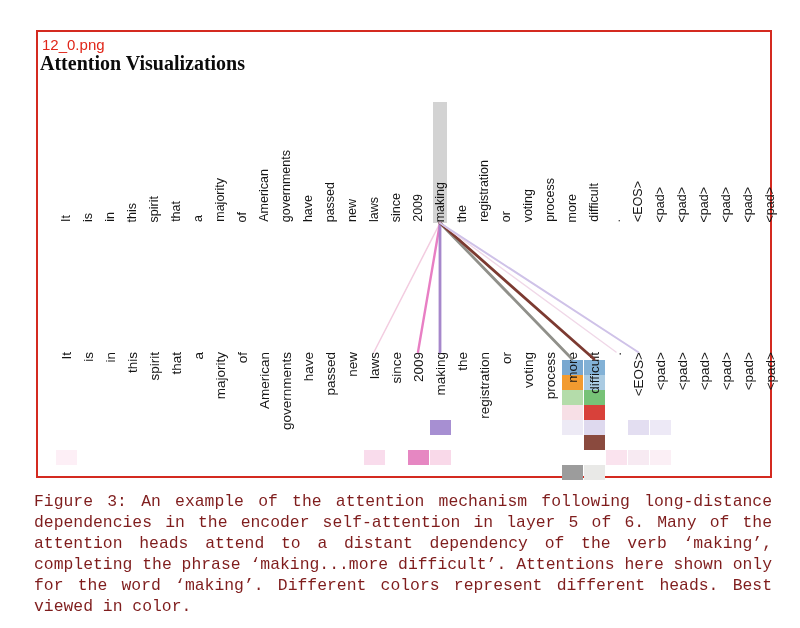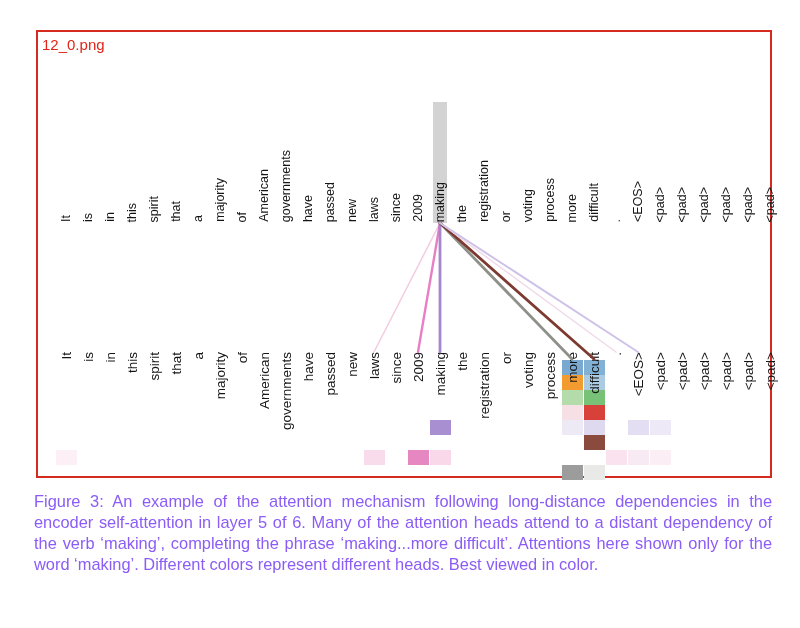--- a/index.html
+++ b/index.html
@@ -14,31 +14,32 @@
   .hl{position:absolute;background:#d3d3d3;}
   .tokwrap{position:absolute;display:flex;flex-direction:column;align-items:center;}
   .tokwrap.toprow{justify-content:flex-end;}
   .tokwrap.botrow{justify-content:flex-start;}
   .vtok{writing-mode:vertical-rl;transform:rotate(180deg);white-space:nowrap;color:#151515;}
   .vtok.top{font-size:12.5px;}
   .vtok.bot{font-size:13.5px;}
   .cell{position:absolute;}
   #lines{position:absolute;left:0;top:0;pointer-events:none;}
   .caption{position:absolute;left:34px;top:491px;width:738px;text-align:justify;
-           font-family:Liberation Sans, sans-serif;font-size:16.4px;line-height:21px;color:#8b5cf6;}
+           font-family:Liberation Mono, monospace;font-size:16.4px;line-height:21px;color:#7f1d1d;}
 </style>
 </head>
 <body>
 
 <div class="stage">
 
   <div class="redbox"></div>
 
   <div class="filename">12_0.png</div>
 
+  <div class="figtitle">Attention Visualizations</div>
 
   <div class="hl" id="hl" style="left:433px;top:102px;width:14px;height:121px;"></div>
 
   <div id="cells">
       <div class="cell" style="left: 561.5px; top: 360px; width: 21px; height: 15px; background: rgb(121, 168, 208);"></div>
       <div class="cell" style="left: 561.5px; top: 375px; width: 21px; height: 15px; background: rgb(242, 155, 48);"></div>
       <div class="cell" style="left: 561.5px; top: 390px; width: 21px; height: 15px; background: rgb(180, 220, 170);"></div>
       <div class="cell" style="left: 561.5px; top: 405px; width: 21px; height: 15px; background: rgb(247, 223, 230);"></div>
       <div class="cell" style="left: 561.5px; top: 420px; width: 21px; height: 15px; background: rgb(237, 234, 245);"></div>
       <div class="cell" style="left: 561.5px; top: 465px; width: 21px; height: 15px; background: rgb(156, 156, 156);"></div>

